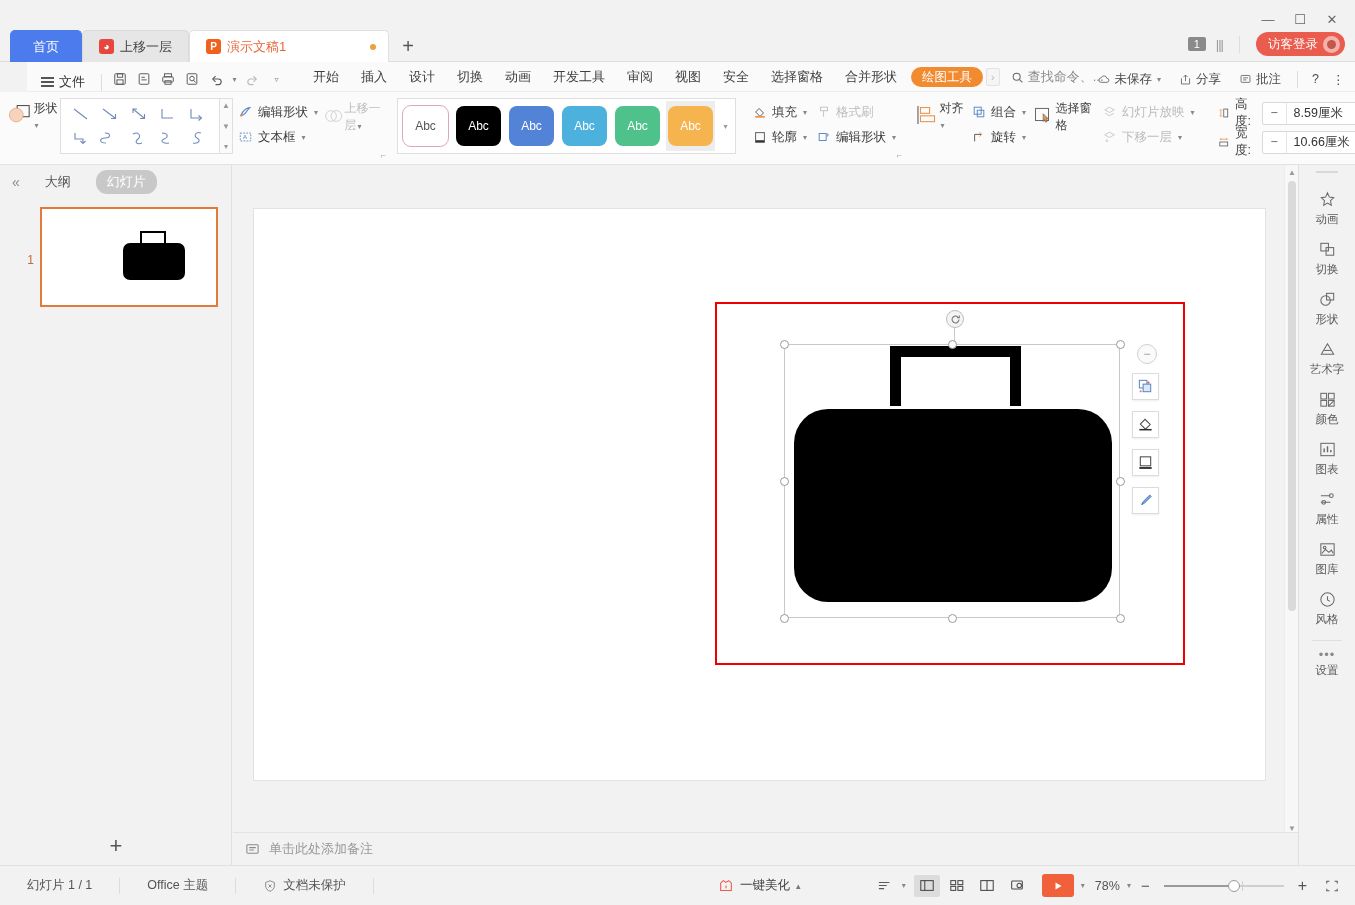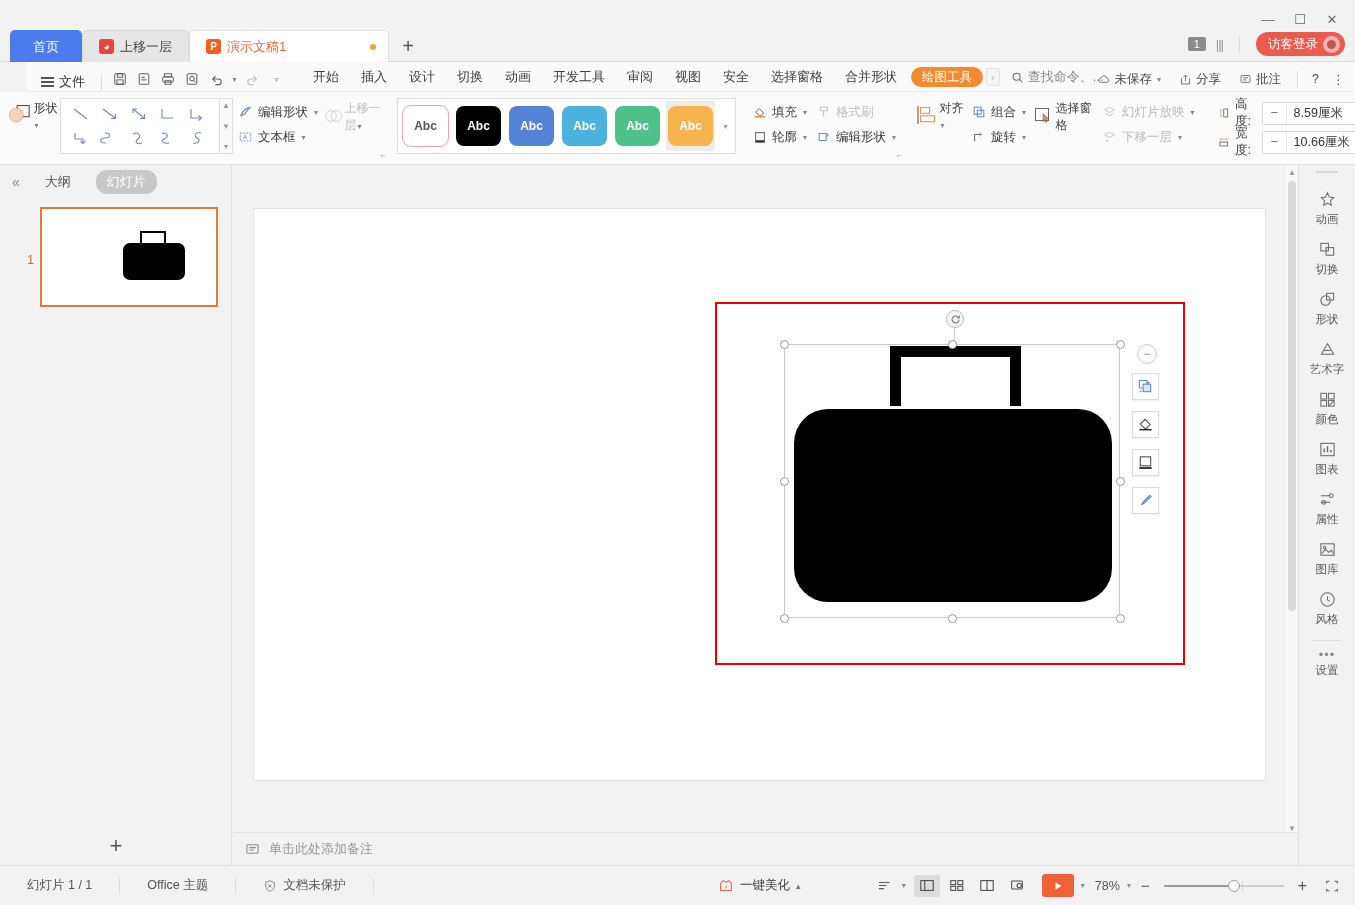--- a/index.html
+++ b/index.html
@@ -87,21 +87,21 @@
   .stacked{ display:flex; flex-direction:column; gap:3px; padding-top:7px;}
   .srow{ display:flex; align-items:center; gap:5px; font-size:12.5px; color:#3c3c3c; height:22px; padding:0 5px; white-space:nowrap;}
   .srow.dis{ color:#bcbcbc;}
   .caret{ font-size:8px; color:#888; margin-left:1px;}
   .style-gallery{
     margin-top:4px; height:56px; border:1px solid #dfdfdf; background:#fff;
     display:flex; align-items:center; padding:0 3px; gap:4px;
   }
   .swatch{
     width:45px; height:40px; border-radius:8px; display:flex;align-items:center;justify-content:center;
-    font-size:12px; color:#fff;font-weight:bold;
+    font-size:12px; color:#fff;
   }
   .swatch.sel{ outline:1px solid #e0a8b2; background:#fff !important; color:#555 !important;}
   .swatch-wrap{ padding:5px 2px;}
   .swatch-wrap.hl{ background:#ededed;}
   .sizerow{ display:flex; align-items:center; gap:6px; height:24px; font-size:12.5px; color:#3c3c3c;}
   .spin{ display:flex; align-items:center; height:23px; border:1px solid #d8d8d8; background:#fff; border-radius:2px;}
   .spin .mb{ width:24px; text-align:center; color:#666; border-right:1px solid #e6e6e6; line-height:21px;}
   .spin .pb{ width:24px; text-align:center; color:#666; border-left:1px solid #e6e6e6; line-height:21px;}
   .spin .val{ width:80px; padding:0 7px; font-size:12.5px; color:#333; line-height:21px;}
   .dlg-launch{ position:absolute; right:5px; bottom:2px; color:#aaa; font-size:9px;}

